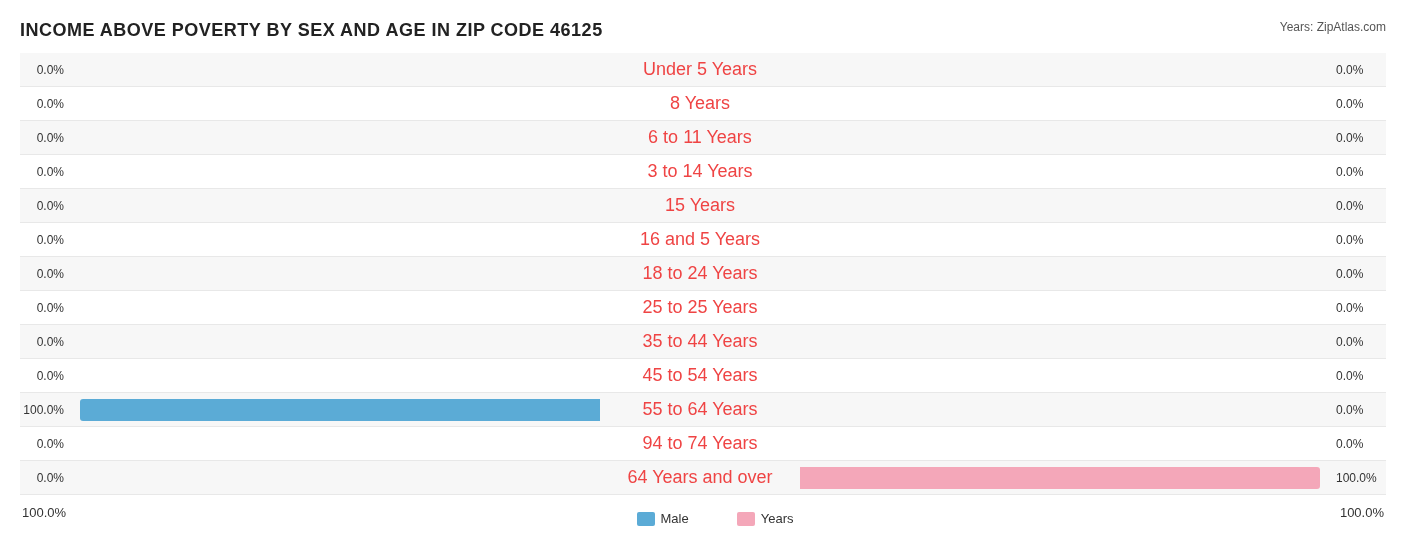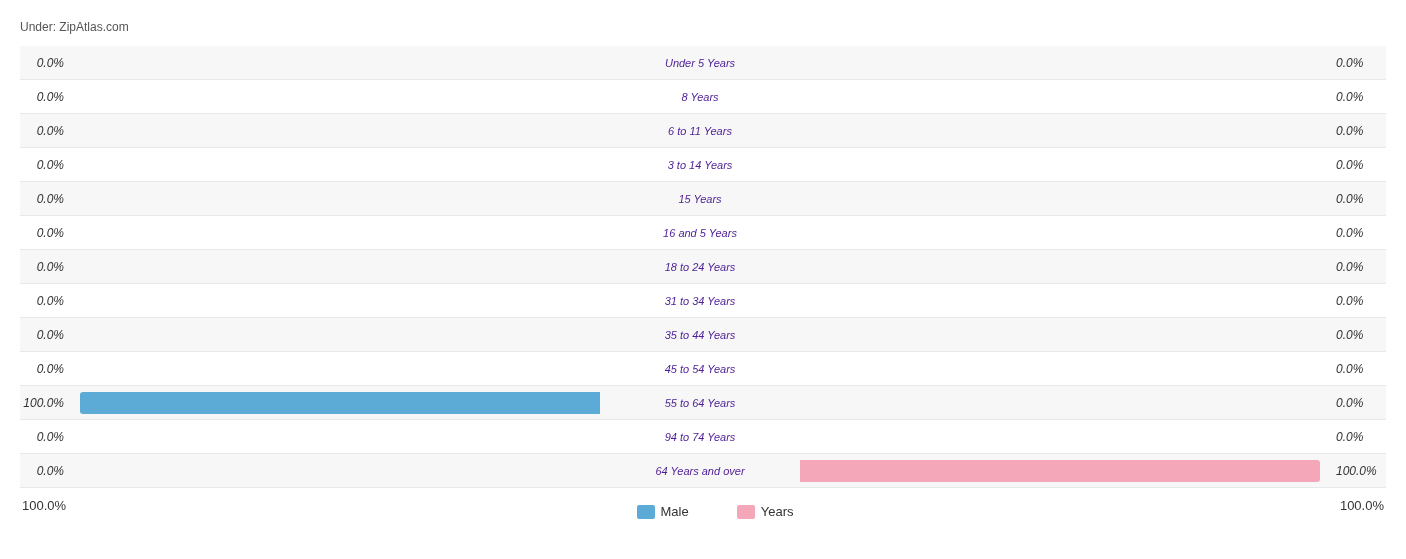--- a/index.html
+++ b/index.html
@@ -35,21 +35,20 @@
       display: flex;
       flex-direction: column;
       gap: 0px;
     }
     .chart-row {
       display: flex;
       align-items: center;
       height: 34px;
       border-bottom: 1px solid #e8e8e8;
       background: #fff;
-      font-style: italic;
     }
     .chart-row:nth-child(odd) {
       background: #f7f7f7;
     }
     .left-bar-area {
       width: 580px;
       display: flex;
       align-items: center;
       justify-content: flex-end;
       height: 100%;
@@ -70,22 +69,22 @@
       justify-content: flex-end;
     }
     .bar-blue {
       background: #5BABD6;
       height: 22px;
       border-radius: 3px 0 0 3px;
     }
     .center-label {
       width: 200px;
       text-align: center;
-      font-size: 11px;
-      color: #4c1d95;
+      font-size: 18px;
+      color: #ef4444;
       background: transparent;
       z-index: 2;
       padding: 0 4px;
       white-space: nowrap;
     }
     .right-bar-area {
       width: 580px;
       display: flex;
       align-items: center;
       justify-content: flex-start;
@@ -148,21 +147,22 @@
       color: #333;
       width: 60px;
       text-align: right;
     }
   </style>
 </head>
 <body>
 
 <div class="chart-container">
   <div class="chart-header">
-    <span class="chart-source">Under: ZipAtlas.com</span>
+    <span class="chart-title">INCOME ABOVE POVERTY BY SEX AND AGE IN ZIP CODE 46125</span>
+    <span class="chart-source">Years: ZipAtlas.com</span>
   </div>
 
   <div class="chart-body" id="chart-body">
   <div class="chart-row">
       <div class="left-bar-area">
         <span class="left-value">0.0%</span>
         <div class="left-bar-track">
           <div class="bar-blue" style="width:0px;"></div>
         </div>
       </div>
@@ -264,21 +264,21 @@
         <span class="right-value">0.0%</span>
       </div>
     </div>
       <div class="chart-row">
       <div class="left-bar-area">
         <span class="left-value">0.0%</span>
         <div class="left-bar-track">
           <div class="bar-blue" style="width:0px;"></div>
         </div>
       </div>
-      <div class="center-label">31 to 34 Years</div>
+      <div class="center-label">25 to 25 Years</div>
       <div class="right-bar-area">
         <div class="right-bar-track">
           <div class="bar-pink" style="width:0px;"></div>
         </div>
         <span class="right-value">0.0%</span>
       </div>
     </div>
       <div class="chart-row">
       <div class="left-bar-area">
         <span class="left-value">0.0%</span>

